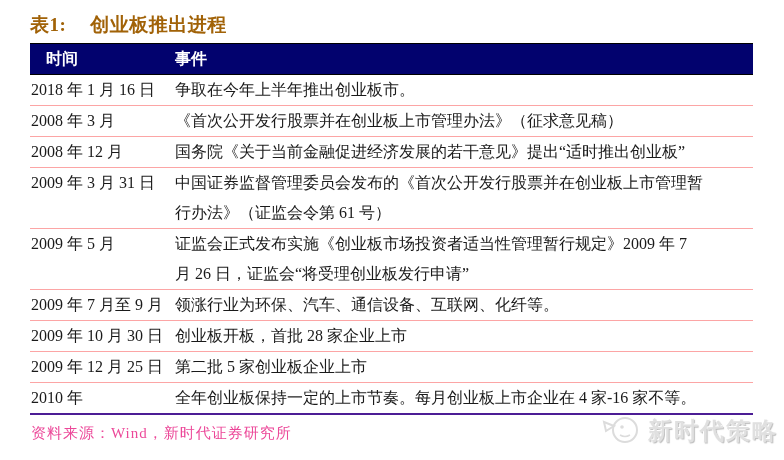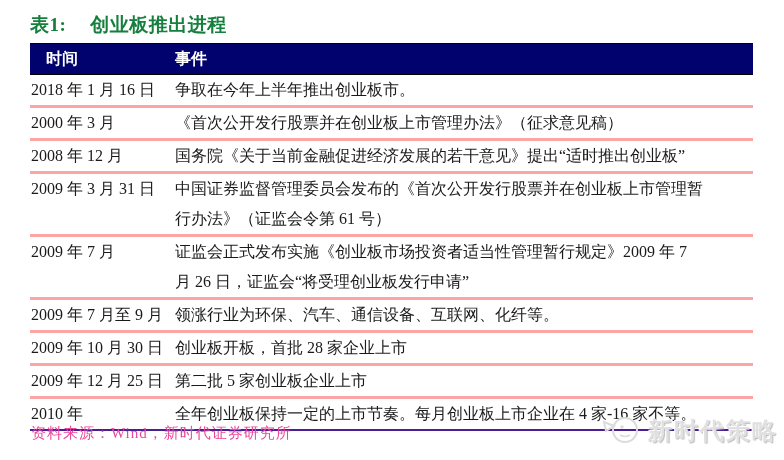--- a/index.html
+++ b/index.html
@@ -19,21 +19,21 @@
     width: 784px;
     height: 460px;
     background: #ffffff;
   }
   .table-title {
     position: absolute;
     left: 30px;
     top: 12px;
     font-size: 19px;
     font-weight: bold;
-    color: #15803d;
+    color: #a16207;
     letter-spacing: 0.5px;
     white-space: nowrap;
   }
   .table-title .title-label {
     margin-right: 24px;
   }
   table.events {
     position: absolute;
     left: 30px;
     top: 43px;
@@ -54,21 +54,21 @@
     border-top: 1px solid #000000;
     border-bottom: 1px solid #000000;
   }
   table.events thead th.h-time { padding-left: 16px; }
   table.events tbody td {
     font-size: 16px;
     color: #1a1a1a;
     line-height: 30px;
     padding: 0;
     vertical-align: top;
-    border-bottom: 3px solid #fca5a5;
+    border-bottom: 1px solid #fca5a5;
   }
   table.events tbody td.cell-time {
     white-space: nowrap;
     padding-left: 1px;
   }
   table.events tbody td.cell-event {
     white-space: pre-line;
   }
   table.events tbody tr:last-child td {
     border-bottom: 2px solid #4c1d95;
@@ -118,34 +118,34 @@
         <th class="h-time">时间</th>
         <th class="h-event">事件</th>
       </tr>
     </thead>
     <tbody>
       <tr>
         <td class="cell-time">2018 年 1 月 16 日</td>
         <td class="cell-event">争取在今年上半年推出创业板市。</td>
       </tr>
       <tr>
-        <td class="cell-time">2000 年 3 月</td>
+        <td class="cell-time">2008 年 3 月</td>
         <td class="cell-event">《首次公开发行股票并在创业板上市管理办法》（征求意见稿）</td>
       </tr>
       <tr>
         <td class="cell-time">2008 年 12 月</td>
         <td class="cell-event">国务院《关于当前金融促进经济发展的若干意见》提出“适时推出创业板”</td>
       </tr>
       <tr>
         <td class="cell-time">2009 年 3 月 31 日</td>
         <td class="cell-event">中国证券监督管理委员会发布的《首次公开发行股票并在创业板上市管理暂
 行办法》（证监会令第 61 号）</td>
       </tr>
       <tr>
-        <td class="cell-time">2009 年 7 月</td>
+        <td class="cell-time">2009 年 5 月</td>
         <td class="cell-event">证监会正式发布实施《创业板市场投资者适当性管理暂行规定》2009 年 7
 月 26 日，证监会“将受理创业板发行申请”</td>
       </tr>
       <tr>
         <td class="cell-time">2009 年 7 月至 9 月</td>
         <td class="cell-event">领涨行业为环保、汽车、通信设备、互联网、化纤等。</td>
       </tr>
       <tr>
         <td class="cell-time">2009 年 10 月 30 日</td>
         <td class="cell-event">创业板开板，首批 28 家企业上市</td>

